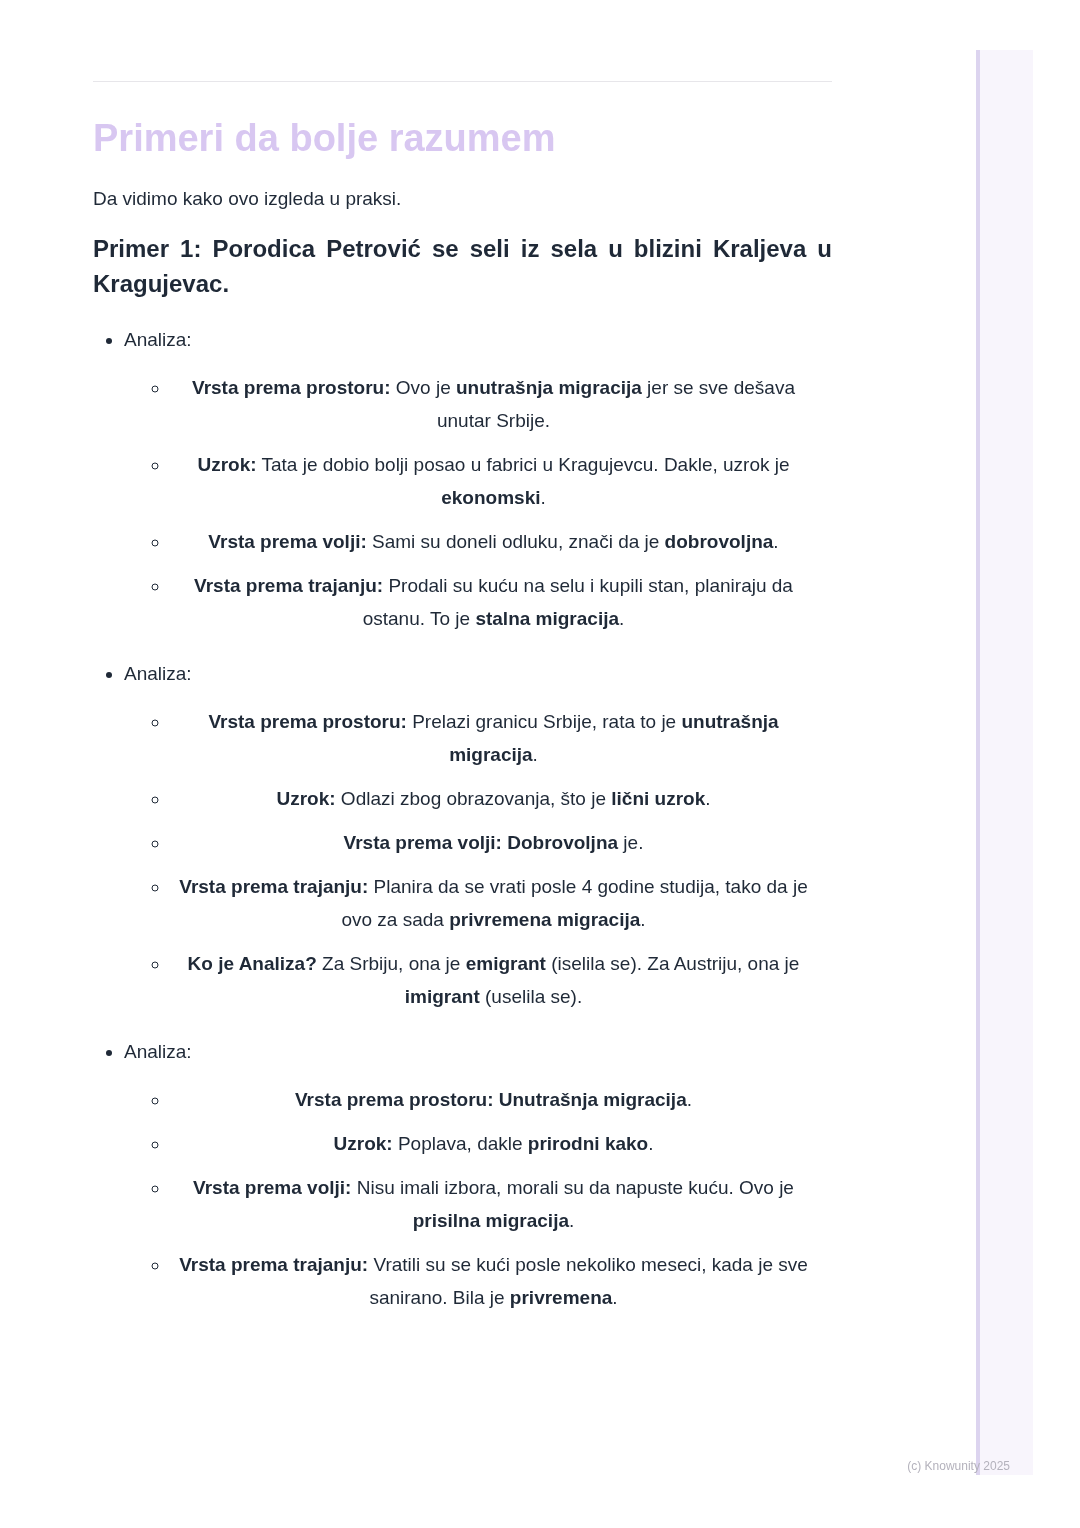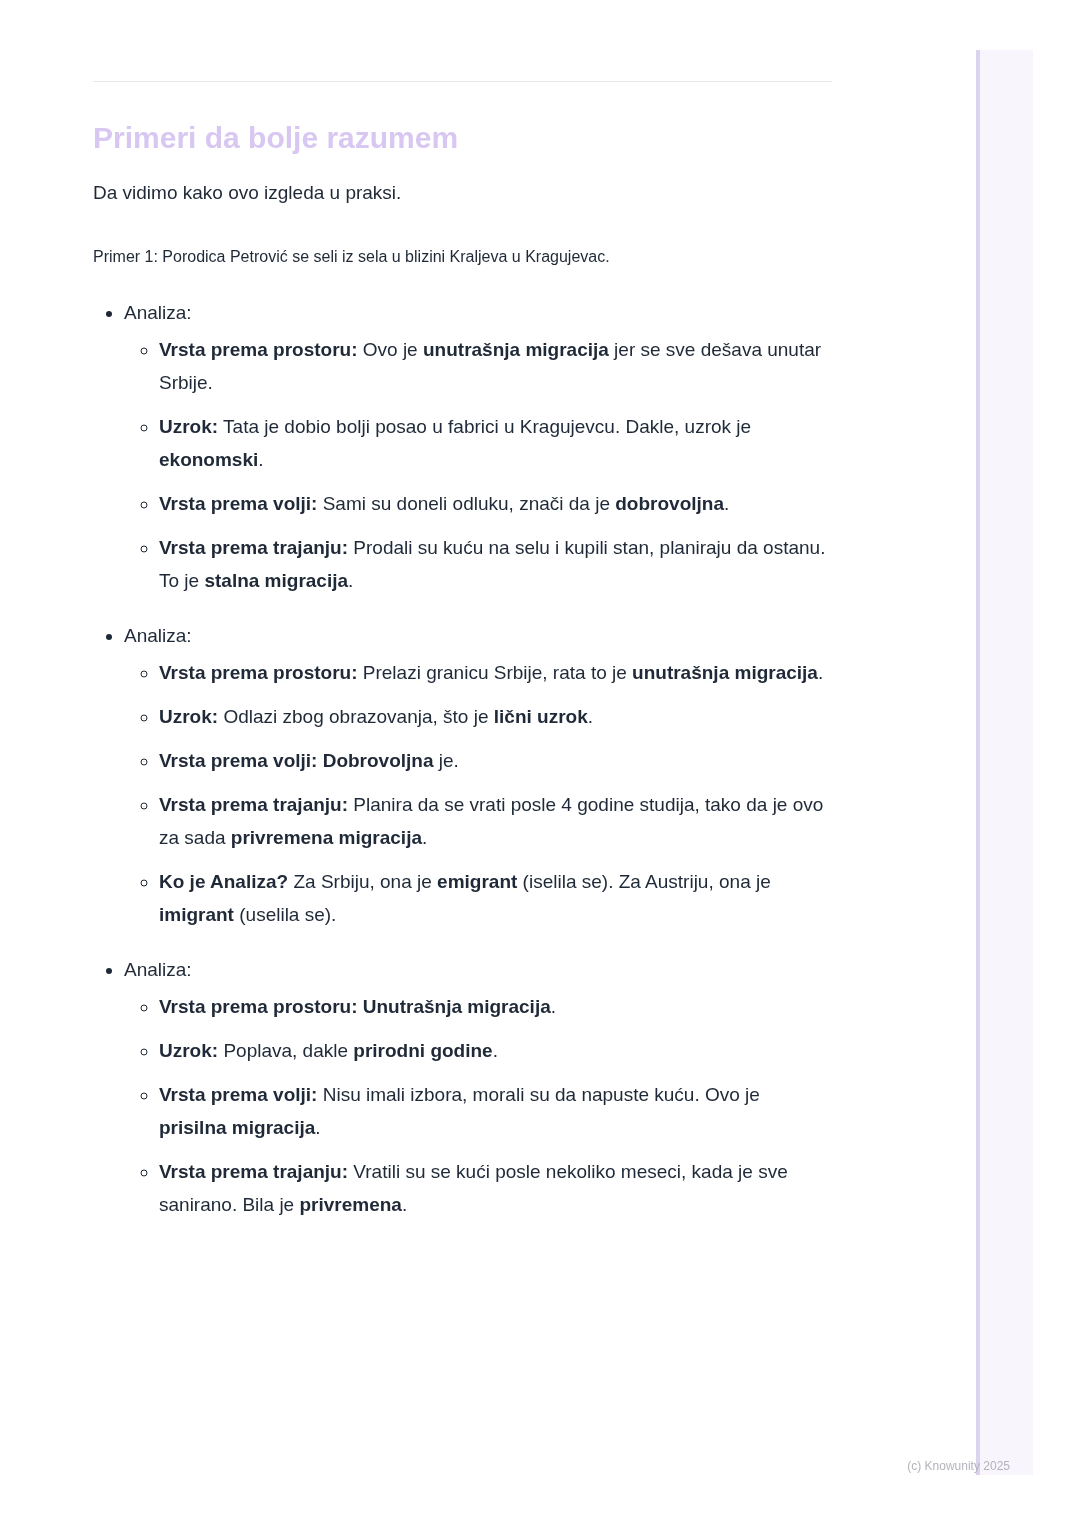--- a/index.html
+++ b/index.html
@@ -29,45 +29,46 @@
     list-style: disc;
   }
   hr.divider {
     border: 0;
     border-top: 1px solid var(--divider, #e7e6ea);
     margin: 36px 0 0 0;
     width: 739px;
   }
   h1.section-heading {
     margin: 38px 0 0 0;
-    font-size: 30px;
+    font-size: 38px;
     line-height: 36px;
     font-weight: 700;
     color: var(--heading_accent, #d8c7f1);
   }
   p.lead {
-    margin: 20px 0 0 0;
+    margin: 26px 0 0 0;
   }
   p.ex-title {
-    margin: 30px 0 0 0;
-    font-weight: 400;
-    font-size: 16px;
+    margin: 16px 0 0 0;
+    font-weight: 700;
+    font-size: 24px;
     line-height: 35px;
     text-align: justify;
   }
   ul.analysis {
     margin: 22px 0 0 0;
     padding-left: 31px;
     list-style: disc;
   }
   ul.analysis > li > .analysis-label { font-weight: 400; }
   ul.points {
-    margin: 4px;
+    margin: 15px;
     padding-left: 31px;
     list-style: circle;
+    text-align: center;
   }
   ul.points > li + li { margin-top: 11px; }
 
   .side-strip {
     position: absolute;
     left: 976px;
     top: 50px;
     width: 57px;
     height: 1425px;
     background: var(--strip_fill, #f8f5fc);
@@ -125,21 +126,21 @@
       </li>
     </ul>
   </section>
 
   <section>
     <ul class="analysis">
       <li>
         <span class="analysis-label">Analiza:</span>
         <ul class="points">
           <li><b>Vrsta prema prostoru: Unutrašnja migracija</b><span>.</span></li>
-          <li><b>Uzrok:</b><span> Poplava, dakle </span><b>prirodni godine</b><span>.</span></li>
+          <li><b>Uzrok:</b><span> Poplava, dakle </span><b>prirodni kako</b><span>.</span></li>
           <li><b>Vrsta prema volji:</b><span> Nisu imali izbora, morali su da napuste kuću. Ovo je </span><b>prisilna migracija</b><span>.</span></li>
           <li><b>Vrsta prema trajanju:</b><span> Vratili su se kući posle nekoliko meseci, kada je sve sanirano. Bila je </span><b>privremena</b><span>.</span></li>
         </ul>
       </li>
     </ul>
   </section>
 
 </main>
 
 <div class="side-strip"></div>

